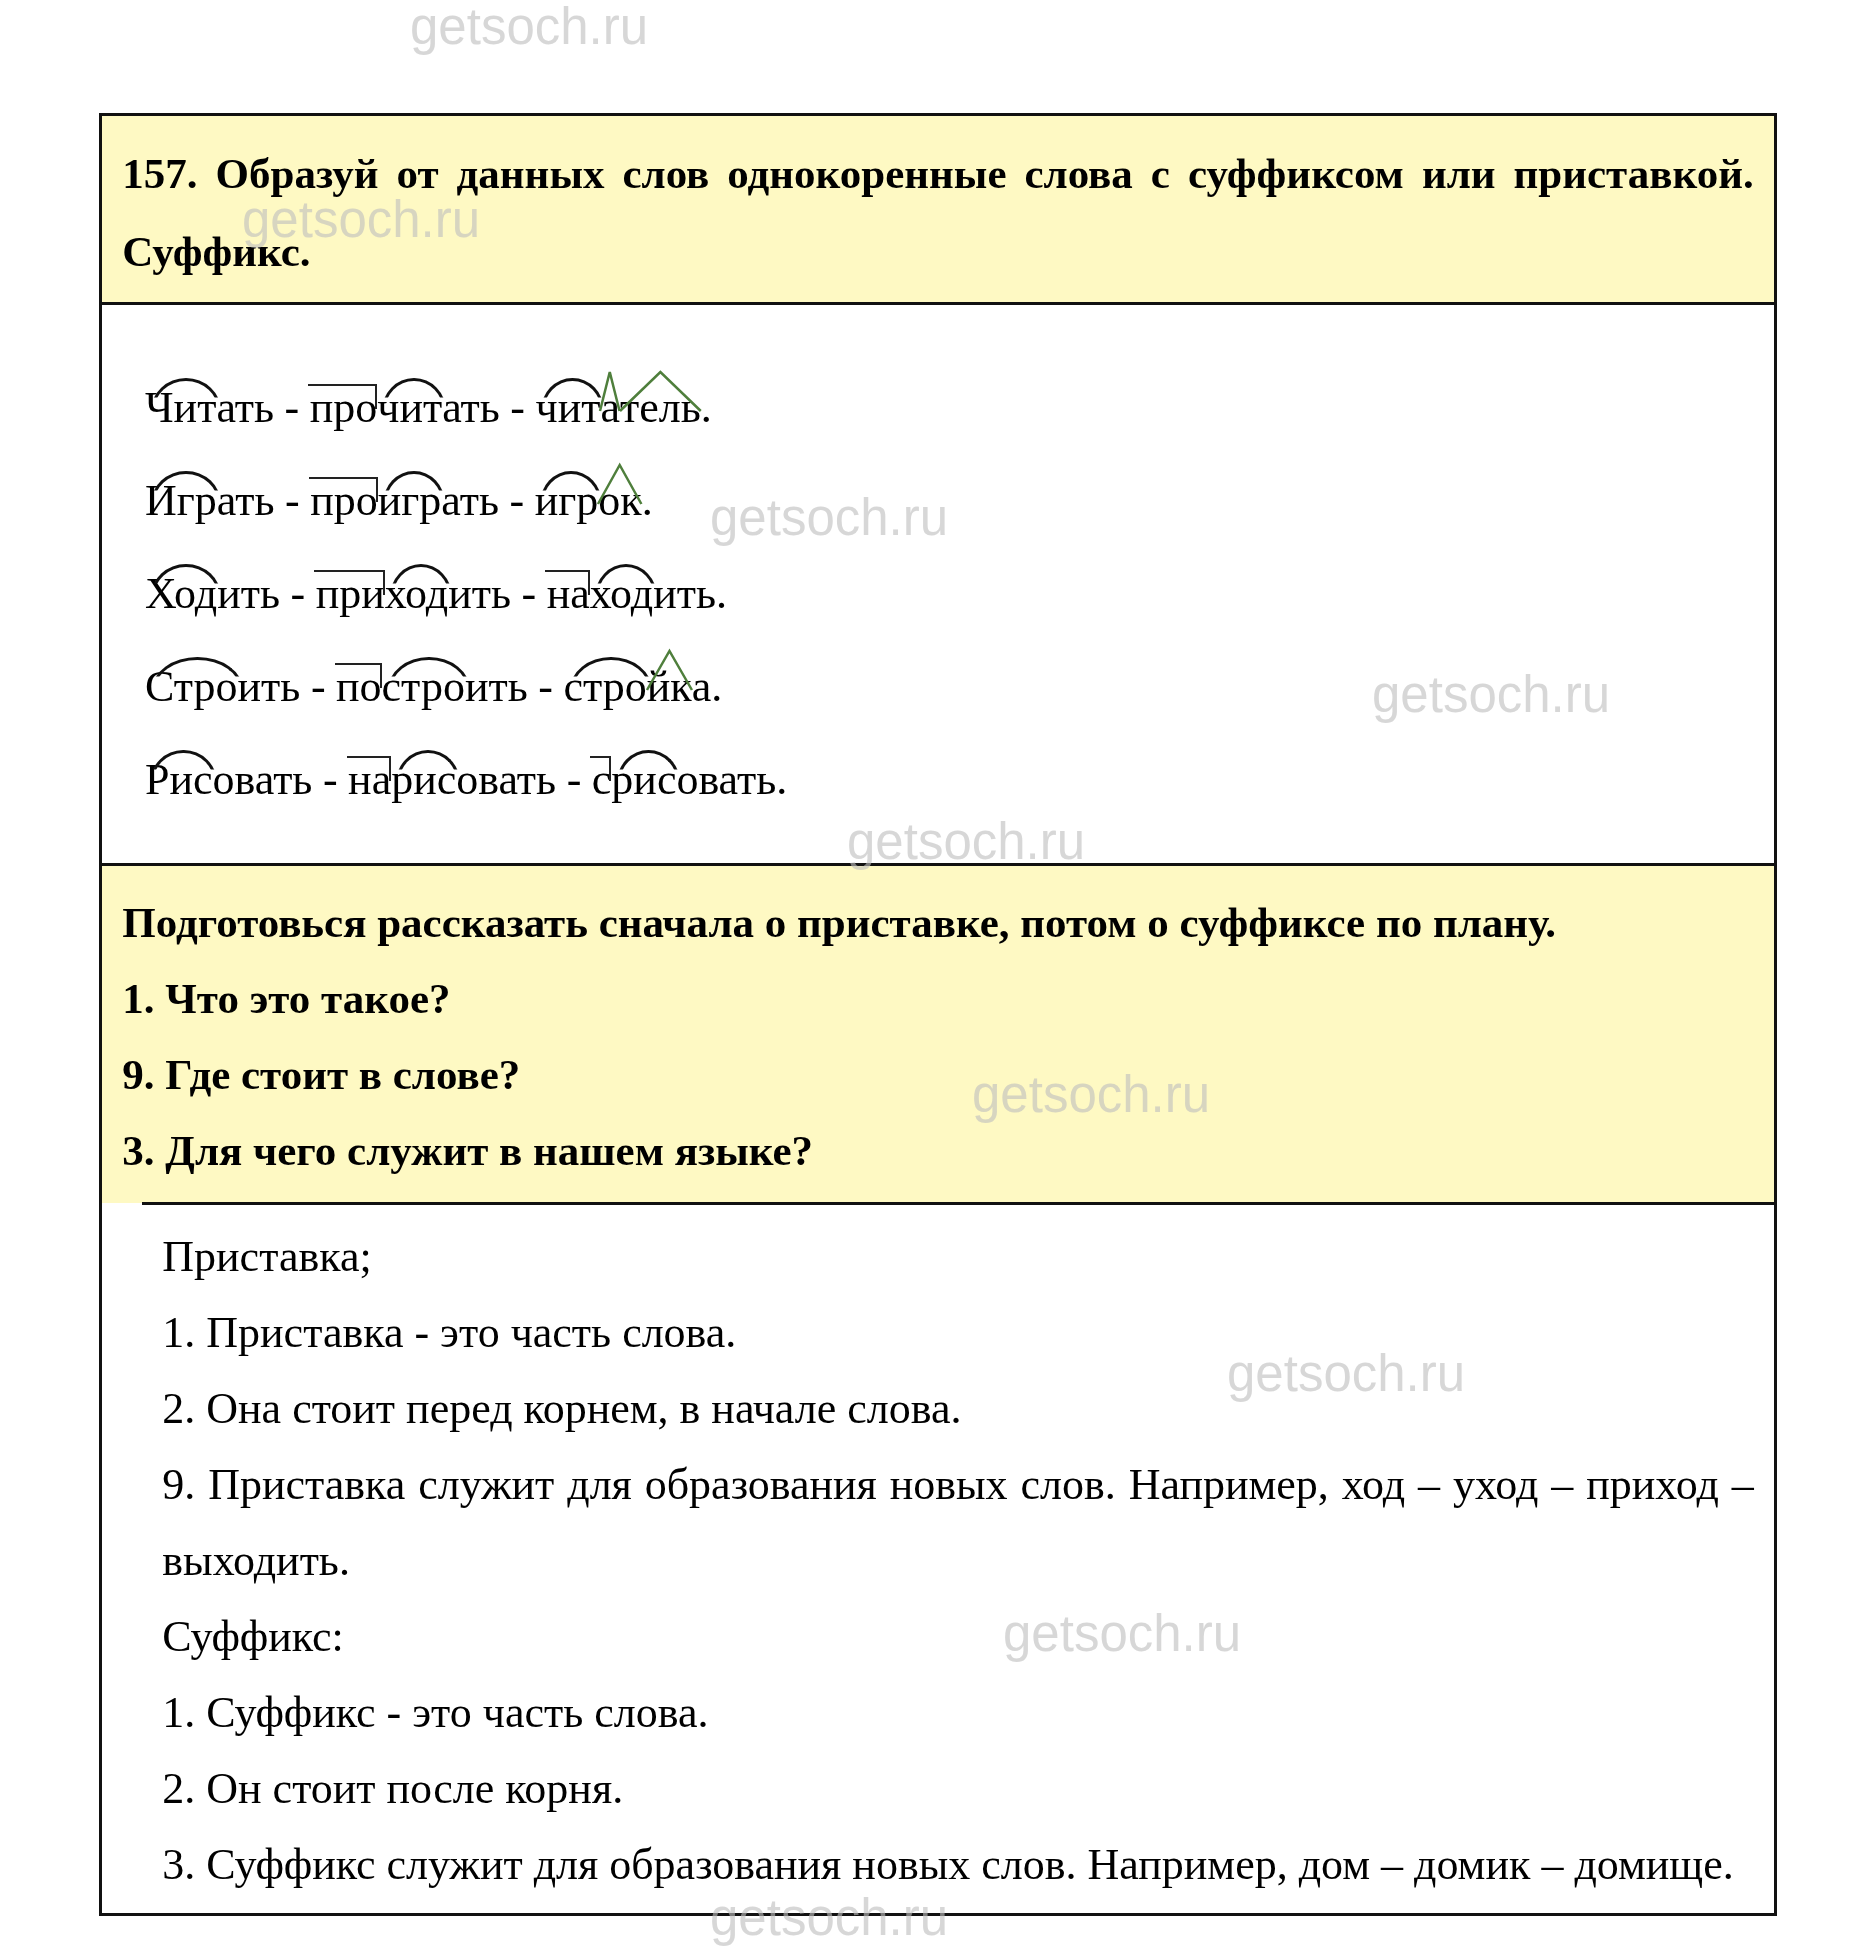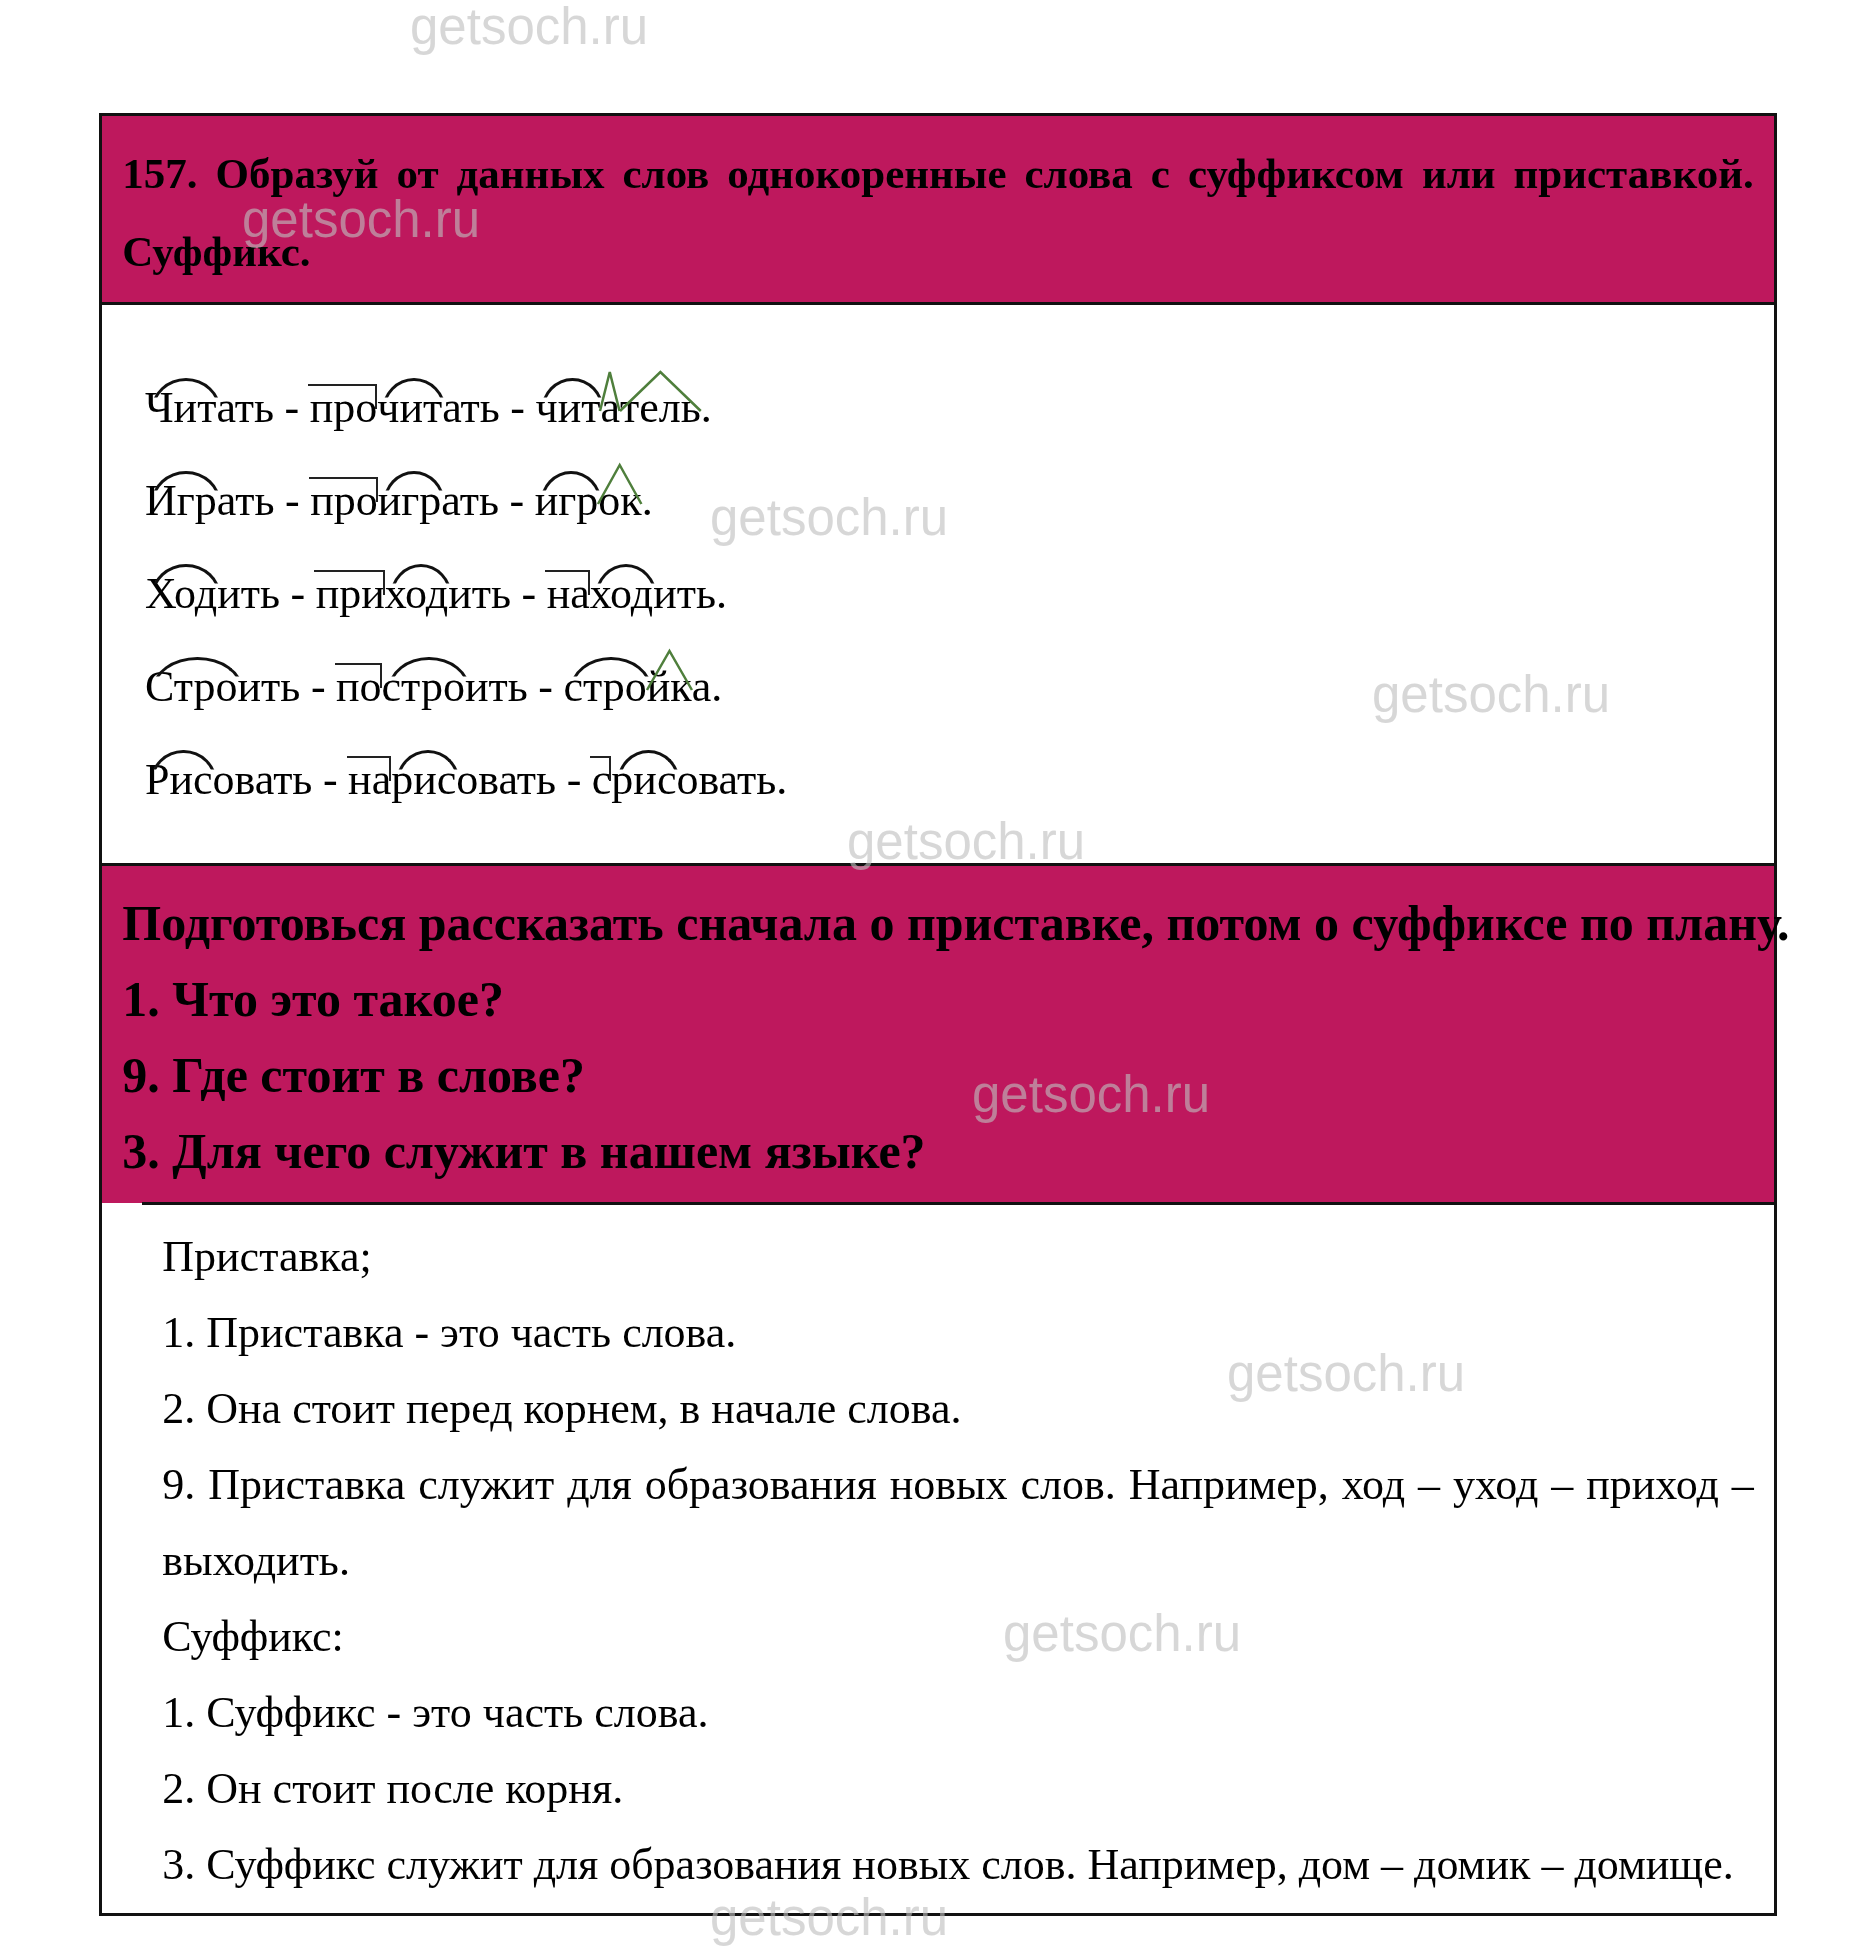--- a/index.html
+++ b/index.html
@@ -5,34 +5,34 @@
   html, body { margin: 0; padding: 0; }
   body {
     width: 1869px; height: 1955px; background: #ffffff; position: relative; overflow: hidden;
     font-family: "Liberation Serif", "DejaVu Serif", serif; color: #000;
   }
   .card {
     position: absolute; left: 99px; top: 113px; width: 1678px; height: 1803px;
     border: 3px solid #111; box-sizing: border-box; background: #fff;
   }
   .sec { position: absolute; left: 0; right: 0; box-sizing: border-box; }
-  .sec.task { background: #be185d; }
+  .sec.task { background: #fef9c3; }
   .sec + .sec { border-top: 3px solid #111; }
   #sec1 { top: 0; height: 186px; }
   #sec2 { top: 186px; height: 439px; }
   #sec3 { top: 747px; height: 340px; }
   #sec4 { top: 1086px; height: 714px; margin-left: 40px; }
 
   .txt { position: absolute; left: 20.3px; right: 20.3px; font-size: 42px; line-height: 75px; }
   .bold { font-weight: bold; }
   .line { display: block; white-space: nowrap; }
   .justify { text-align: justify; text-align-last: justify; white-space: normal; }
 
   #sec1 .txt { top: 19px; line-height: 78px; font-size: 43px; }
-  #sec3 .txt { top: 19px; line-height: 76px; font-size: 50px; }
+  #sec3 .txt { top: 19px; line-height: 76px; font-size: 43px; }
   #sec4 .txt { top: 14.3px; line-height: 76px; font-size: 44px; }
 
   
   .rows { position: absolute; left: 43px; top: 56px; font-size: 44px; }
   .row { display: block; height: 93px; line-height: 93px; white-space: nowrap; position: relative; }
   .word { display: inline-block; position: relative; }
   .dash { display: inline-block; margin: 0 10.5px; }
   .m { position: relative; display: inline-block; }
   .m.root::before {
     content: ""; position: absolute; left: 8%; right: -6%; top: 16.6px; height: 33px;

